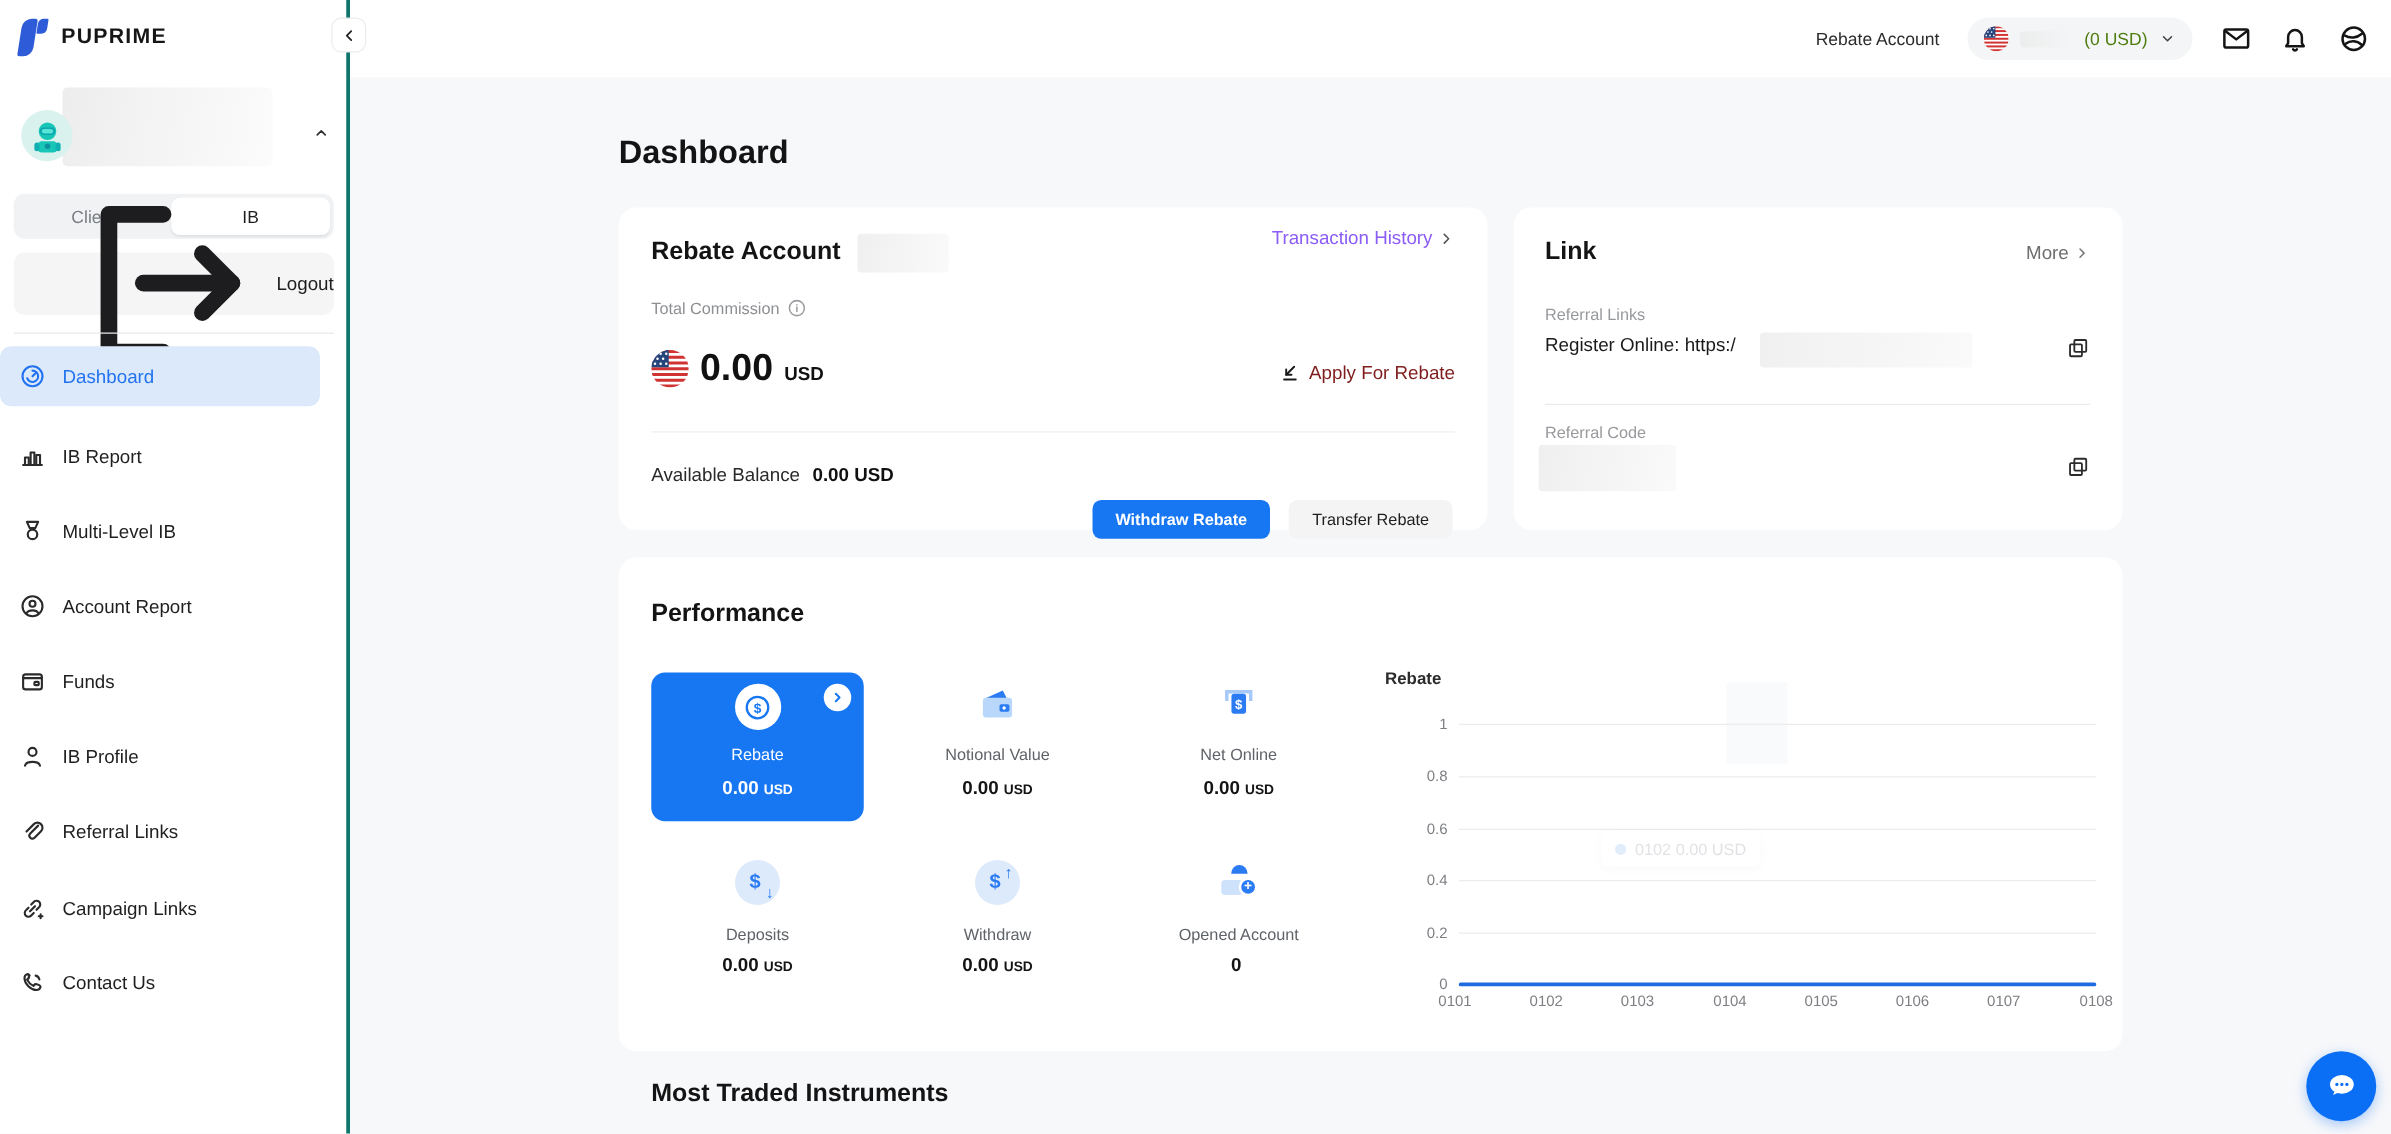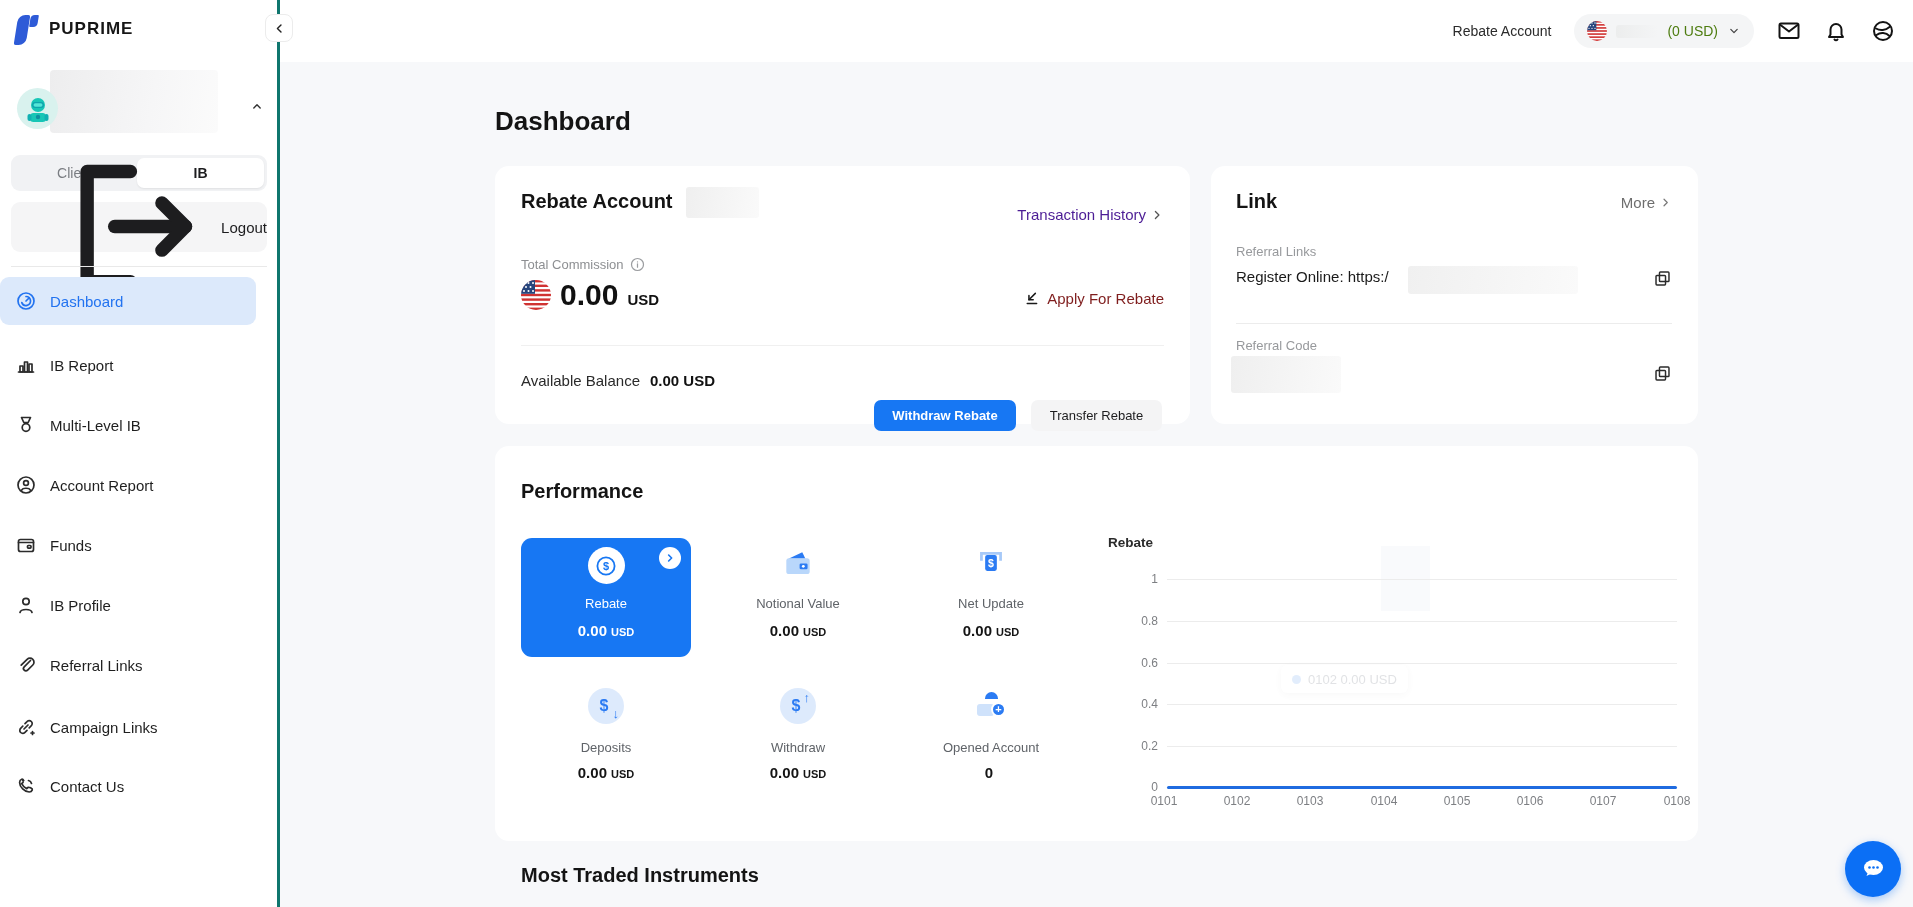--- a/index.html
+++ b/index.html
@@ -20,21 +20,21 @@
   .logo-flag { position:absolute; left:16px; top:3px; width:8px; height:12px; background:#2e5bd7; border-radius:4px 1px 4px 1px; transform:skewX(-9deg); }
   .logo-text { font-size:17px; font-weight:700; letter-spacing:1px; color:#161616; }
   .collapse-btn { position:absolute; left:265px; top:14px; width:28px; height:28px; background:#fff; border:1px solid #ececec; border-radius:8px; display:flex; align-items:center; justify-content:center; z-index:9; cursor:pointer; }
 
   .profile-blur { position:absolute; left:50px; top:70px; width:168px; height:63px; background:linear-gradient(100deg,#ededee 0%,#f6f6f7 60%,#fbfbfb 100%); border-radius:4px; }
   .avatar { position:absolute; left:17px; top:88px; width:41px; height:41px; border-radius:50%; background:#d9f2ee; display:flex; align-items:center; justify-content:center; overflow:hidden; }
   .profile-chevron { position:absolute; left:250px; top:99px; color:#333; }
 
   .toggle { position:absolute; left:11px; top:155px; width:256px; height:36px; background:#f1f2f4; border-radius:9px; display:flex; }
   .toggle-half { flex:1; display:flex; align-items:center; justify-content:center; font-size:14px; color:#7a7d82; cursor:pointer; }
-  .toggle-pill { position:absolute; left:126px; top:3px; width:127px; height:30px; background:#fff; border-radius:7px; box-shadow:0 1px 2px rgba(0,0,0,.07); display:flex; align-items:center; justify-content:center; font-size:14px; font-weight:700; color:#1d1d1f; cursor:pointer; }
+  .toggle-pill { position:absolute; left:126px; top:3px; width:127px; height:30px; background:#fff; border-radius:7px; box-shadow:0 1px 2px rgba(0,0,0,.07); display:flex; align-items:center; justify-content:center; font-size:14px; font-weight:400; color:#1d1d1f; cursor:pointer; }
 
   .logout { position:absolute; left:11px; top:202px; width:256px; height:50px; background:#f5f5f6; border-radius:9px; display:flex; align-items:center; gap:12px; padding-left:25px; font-size:15px; color:#1d1d1f; cursor:pointer; }
   .side-divider { position:absolute; left:11px; top:266px; width:256px; height:1px; background:#e9e9e9; }
   .menu-item { position:absolute; left:0; width:256px; height:48px; border-radius:9px; display:flex; align-items:center; gap:13px; padding-left:15px; font-size:15px; color:#1f1f1f; cursor:pointer; }
   .menu-item .mi-icon { width:22px; height:22px; color:#2b2b2b; }
   .menu-item.active { background:#dce9fb; color:#2273f0; }
   .menu-item.active .mi-icon { color:#2273f0; }
 
   
   .topbar { position:absolute; left:280px; top:0; right:0; height:62px; background:#fff; }
@@ -48,22 +48,22 @@
   
   .main { position:absolute; left:280px; top:62px; right:0; bottom:0; background:#f7f8fa; }
   .page-title { position:absolute; left:215px; top:44px; font-size:26px; font-weight:700; color:#141414; }
   .card { position:absolute; background:#fff; border-radius:14px; }
   .card-title { font-size:20px; font-weight:700; color:#141414; }
 
   
   .rebate-card { left:215px; top:104px; width:695px; height:258px; }
   .rc-title { position:absolute; left:26px; top:24px; }
   .rc-blur { position:absolute; left:191px; top:21px; width:73px; height:31px; background:linear-gradient(100deg,#efefef,#fafafa); border-radius:3px; }
-  .rc-history { position:absolute; right:26px; top:40px; display:flex; align-items:center; gap:4px; font-size:15px; color:#4c1d95; cursor:pointer; }
-  .rc-commission { position:absolute; left:26px; top:91px; display:flex; align-items:center; gap:6px; font-size:13px; color:#8d8f92; }
+  .rc-history { position:absolute; right:26px; top:16px; display:flex; align-items:center; gap:4px; font-size:15px; color:#8b5cf6; cursor:pointer; }
+  .rc-commission { position:absolute; left:26px; top:73px; display:flex; align-items:center; gap:6px; font-size:13px; color:#8d8f92; }
   .rc-amount-row { position:absolute; left:26px; top:112px; display:flex; align-items:center; gap:9px; }
   .rc-amount { font-size:30px; font-weight:700; color:#111; }
   .rc-cur { font-size:15px; font-weight:700; color:#111; margin-top:8px; }
   .rc-apply { position:absolute; right:26px; top:124px; display:flex; gap:7px; font-size:15px; color:#7f1d1d; cursor:pointer; }
   .rc-divider { position:absolute; left:26px; right:26px; top:179px; height:1px; background:#f0f0f0; }
   .rc-avail { position:absolute; left:26px; top:206px; display:flex; align-items:flex-start; gap:10px; font-size:15px; color:#2a2a2a; }
   .rc-avail b { font-weight:700; color:#111; }
   .btn { display:flex; align-items:center; justify-content:center; font-size:13px; border-radius:7px; cursor:pointer;margin-top:34px; }
   .btn-primary { background:#1777f3; color:#fff; font-weight:700; }
   .btn-light { background:#f4f4f5; color:#1d1d1f; font-weight:500; }
@@ -437,21 +437,21 @@
     </div>
 
     <div class="tile" style="left:411px; top:92px">
       <div class="t-icon">
         <svg width="34" height="32" viewBox="0 0 32 30">
           <path d="M7 12V5h18v7" fill="none" stroke="#a7c9f8" stroke-width="2.6"></path>
           <rect x="10.5" y="6.5" width="11" height="15" rx="2" fill="#2b7bf3"></rect>
           <text x="16" y="18" text-anchor="middle" font-size="10" font-weight="bold" fill="#fff" font-family="Liberation Sans, sans-serif">$</text>
         </svg>
       </div>
-      <div class="t-label">Net Update</div>
+      <div class="t-label">Net Online</div>
       <div class="t-value"><span>0.00</span><span class="unit">USD</span></div>
     </div>
 
     <div class="tile" style="left:26px; top:232px; height:110px">
       <div class="t-icon">
           <div class="round-icon">
             <span class="dollar">$</span>
             <span class="arr arr-down">↓</span>
           </div>
         </div>

